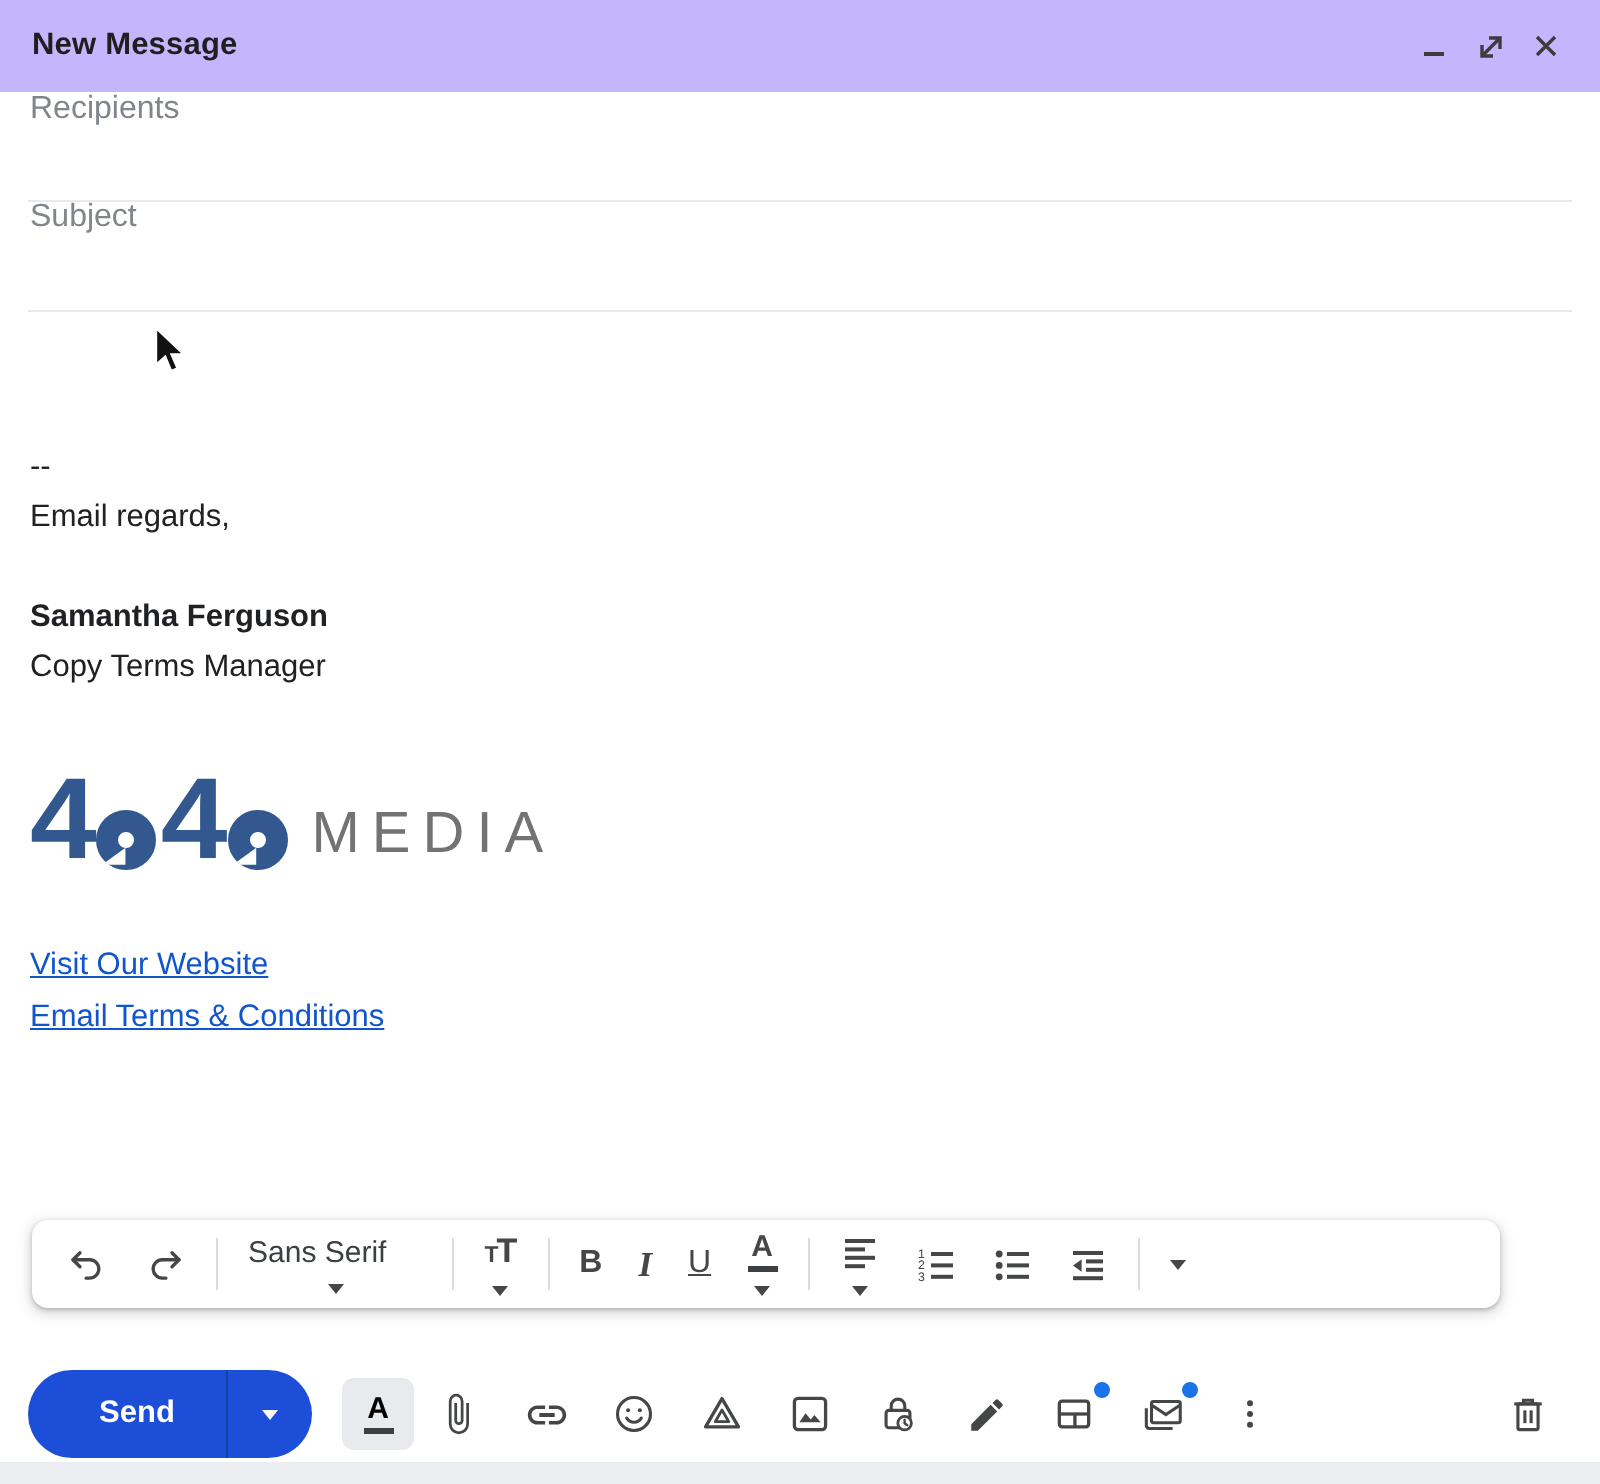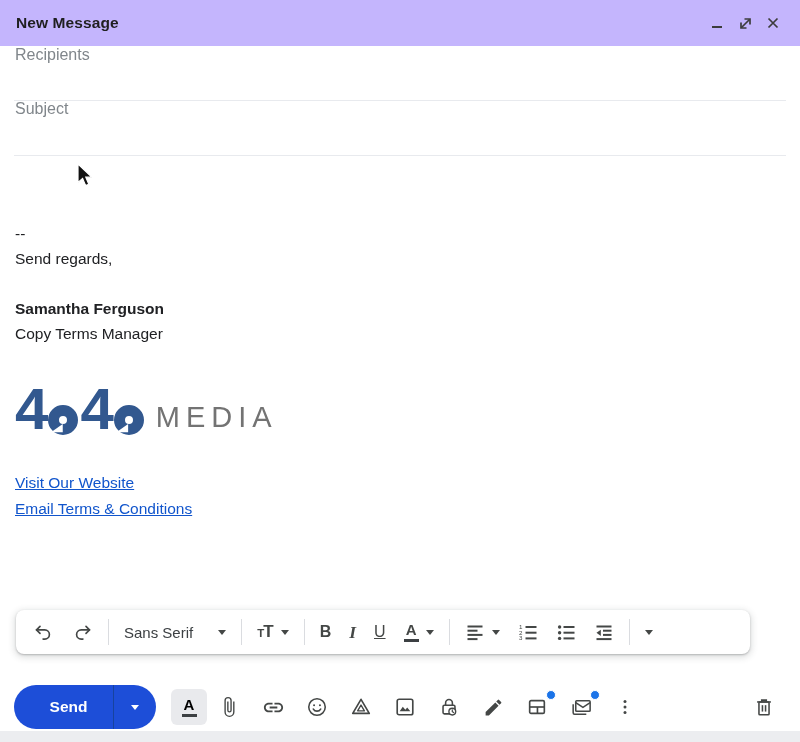--- a/index.html
+++ b/index.html
@@ -70,21 +70,21 @@
   .fmt-toolbar {
     position:absolute; left:16px; top:610px; width:734px; height:44px;
     background:#fff; border-radius:8px;
     box-shadow:0 1px 2px rgba(60,64,67,.3), 0 2px 6px 2px rgba(60,64,67,.15);
     display:flex; align-items:center; padding:0 8px;
     color:#444746;
   }
   .fmt-btn {
     height:34px; border:none; background:transparent; cursor:pointer;
     display:flex; align-items:center; justify-content:center;
-    color:#444746; padding:0 9px; gap:7px; font-family:"Liberation Sans", sans-serif;
+    color:#444746; padding:0 9px; gap:7px; font-family:"Liberation Sans", sans-serif;flex-direction:column;
   }
   .fmt-divider { width:1px; height:26px; background:#dadce0; margin:0 6px; }
   .caret {
     width:0; height:0; border-left:4.5px solid transparent; border-right:4.5px solid transparent;
     border-top:5px solid #444746; display:inline-block;
   }
   .font-label { font-size:15px; color:#3c4043; margin-right:18px; }
   .size-sm { font-size:11.5px; font-weight:700; }
   .size-lg { font-size:17px; font-weight:700; margin-left:-1px; }
   .glyph-b { font-size:16px; font-weight:800; }
@@ -163,21 +163,21 @@
 </div>
 <div class="field-divider div-1"></div>
 <div class="field-row row-subject">
   <input type="text" placeholder="Subject" style="">
 </div>
 <div class="field-divider div-2"></div>
 
 <div class="body-area">
   <div class="spacer-2"></div>
   <div>--</div>
-  <div>Send regards,</div>
+  <div>Email regards,</div>
   <div class="blank-line"></div>
   <div class="sig-name">Samantha Ferguson</div>
   <div>Copy Terms Manager</div>
 
   <div class="logo-row">
     <span class="logo-digit">4</span>
     <span class="logo-zero" aria-label="0"></span>
     <span class="logo-digit">4</span>
     <span class="logo-zero" aria-label="0"></span>
     <span class="logo-suffix">MEDIA</span>

